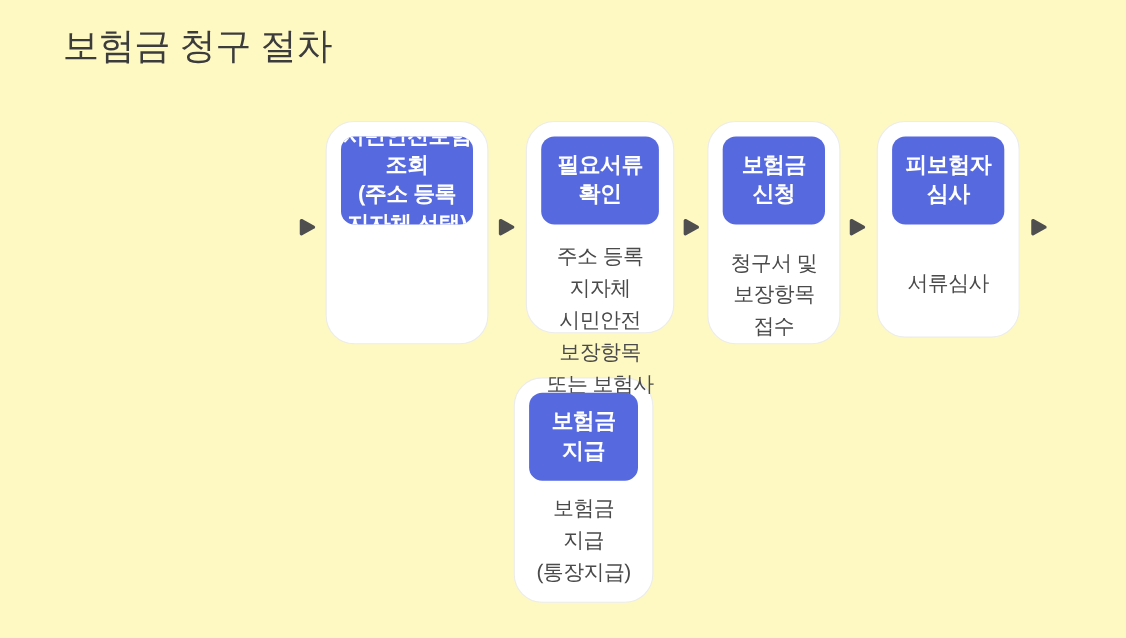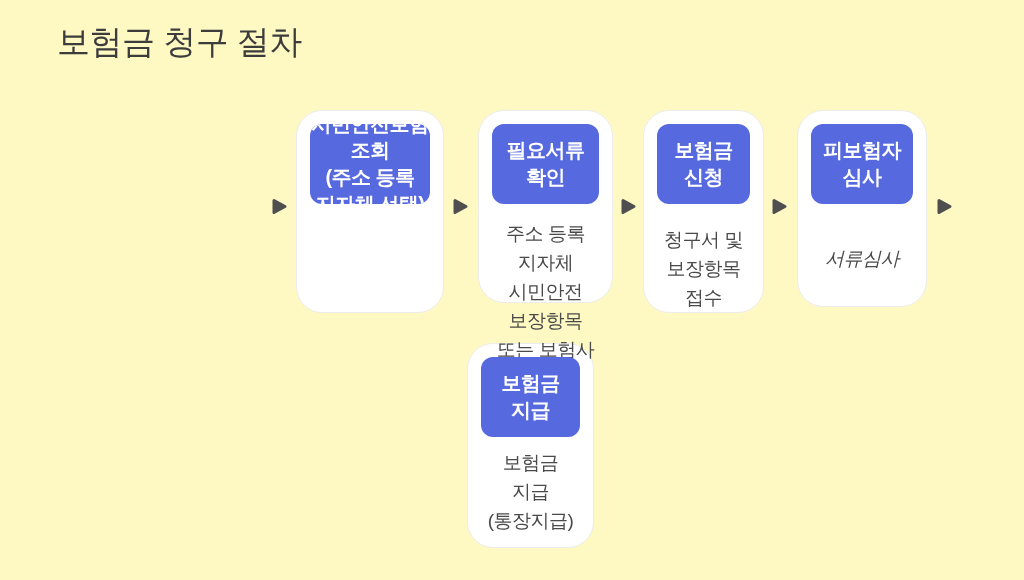--- a/index.html
+++ b/index.html
@@ -69,21 +69,21 @@
   
   .card-1 { left: 130px; top: 110px; width: 133px; height: 198px; }
   .card-1 .desc { top: 127px; }
   .card-2 { left: 296px; top: 110px; width: 148px; height: 203px; }
   .card-2 .desc { top: 120px; }
   .card-3 { left: 478px; top: 110px; width: 135px; height: 193px; }
   .card-3 .desc { top: 108px; z-index: 1; }   
   .card-4 { left: 643px; top: 110px; width: 121px; height: 203px; }
   .card-4 .desc { top: 114px; }
   .card-5 { left: 797px; top: 110px; width: 130px; height: 197px; }
-  .card-5 .desc { top: 133px; font-style: italic; }
+  .card-5 .desc { top: 133px; }
   .card-6 { left: 467px; top: 343px; width: 127px; height: 205px; }
   .card-6 .desc { top: 104px; }
   .card-6 .pill { z-index: 2; }               
   .arrow {
     position: absolute;
     top: 197px;
     width: 17px;
     height: 19px;
     display: block;
   }

